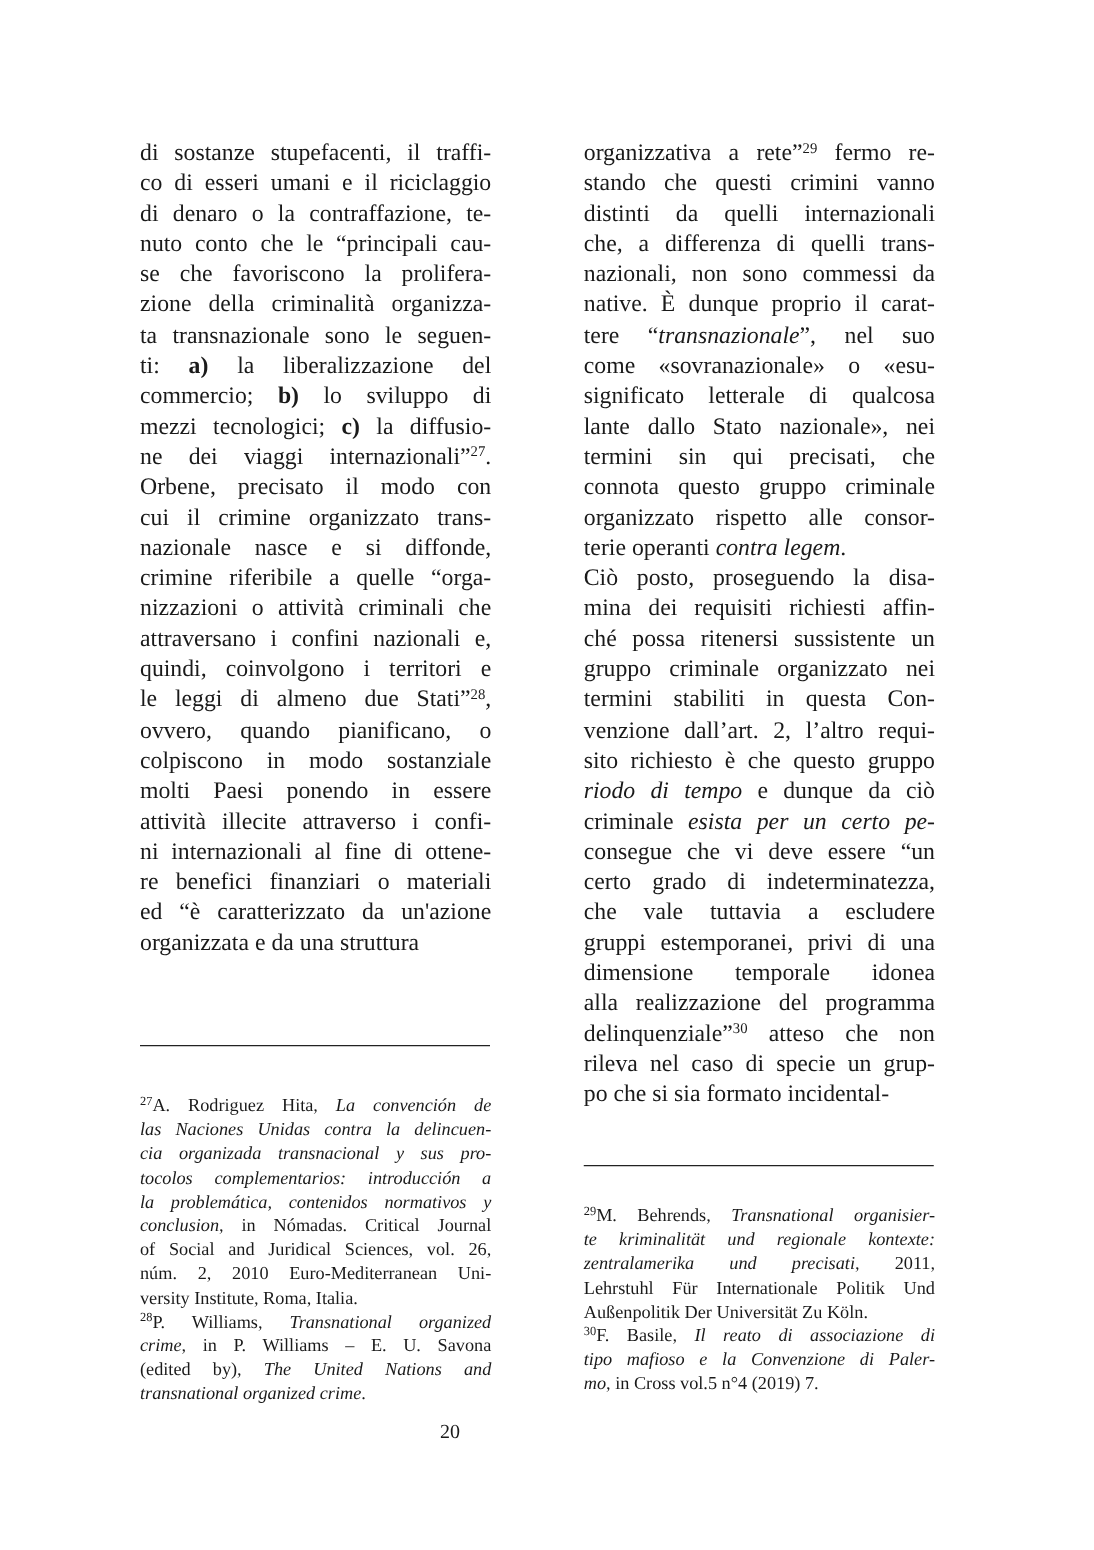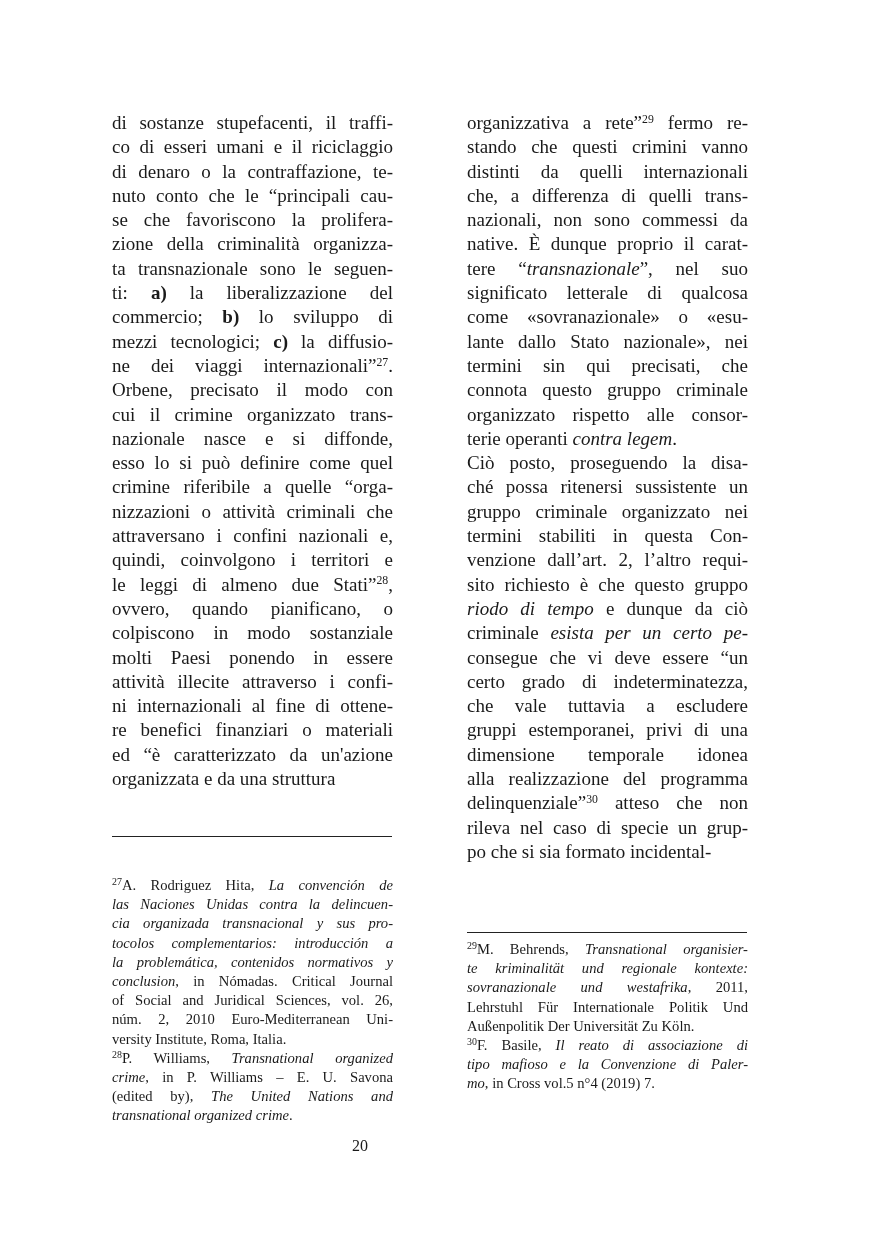--- a/index.html
+++ b/index.html
@@ -32,21 +32,20 @@
     <span class="line">se che favoriscono la prolifera-</span>
     <span class="line">zione della criminalità organizza-</span>
     <span class="line">ta transnazionale sono le seguen-</span>
     <span class="line">ti: <b>a)</b> la liberalizzazione del</span>
     <span class="line">commercio; <b>b)</b> lo sviluppo di</span>
     <span class="line">mezzi tecnologici; <b>c)</b> la diffusio-</span>
     <span class="line">ne dei viaggi internazionali”<sup>27</sup>.</span>
     <span class="line">Orbene, precisato il modo con</span>
     <span class="line">cui il crimine organizzato trans-</span>
     <span class="line">nazionale nasce e si diffonde,</span>
-    <span class="line">esso lo si può definire come quel</span>
     <span class="line">crimine riferibile a quelle “orga-</span>
     <span class="line">nizzazioni o attività criminali che</span>
     <span class="line">attraversano i confini nazionali e,</span>
     <span class="line">quindi, coinvolgono i territori e</span>
     <span class="line">le leggi di almeno due Stati”<sup>28</sup>,</span>
     <span class="line">ovvero, quando pianificano, o</span>
     <span class="line">colpiscono in modo sostanziale</span>
     <span class="line">molti Paesi ponendo in essere</span>
     <span class="line">attività illecite attraverso i confi-</span>
     <span class="line">ni internazionali al fine di ottene-</span>
@@ -72,50 +71,51 @@
   </div>
 
 <div class="col col-right body-text">
     <span class="line">organizzativa a rete”<sup>29</sup> fermo re-</span>
     <span class="line">stando che questi crimini vanno</span>
     <span class="line">distinti da quelli internazionali</span>
     <span class="line">che, a differenza di quelli trans-</span>
     <span class="line">nazionali, non sono commessi da</span>
     <span class="line">native. È dunque proprio il carat-</span>
     <span class="line">tere “<i>transnazionale</i>”, nel suo</span>
+    <span class="line">come «sovranazionale» o «esu-</span>
     <span class="line">significato letterale di qualcosa</span>
-    <span class="line">come «sovranazionale» o «esu-</span>
     <span class="line">lante dallo Stato nazionale», nei</span>
     <span class="line">termini sin qui precisati, che</span>
     <span class="line">connota questo gruppo criminale</span>
     <span class="line">organizzato rispetto alle consor-</span>
     <span class="line last">terie operanti <i>contra legem</i>.</span>
     <span class="line">Ciò posto, proseguendo la disa-</span>
+    <span class="line">mina dei requisiti richiesti affin-</span>
     <span class="line">ché possa ritenersi sussistente un</span>
     <span class="line">gruppo criminale organizzato nei</span>
     <span class="line">termini stabiliti in questa Con-</span>
     <span class="line">venzione dall’art. 2, l’altro requi-</span>
     <span class="line">sito richiesto è che questo gruppo</span>
     <span class="line"><i>riodo di tempo</i> e dunque da ciò</span>
     <span class="line">criminale <i>esista per un certo pe-</i></span>
     <span class="line">consegue che vi deve essere “un</span>
     <span class="line">certo grado di indeterminatezza,</span>
     <span class="line">che vale tuttavia a escludere</span>
     <span class="line">gruppi estemporanei, privi di una</span>
     <span class="line">dimensione temporale idonea</span>
     <span class="line">alla realizzazione del programma</span>
     <span class="line">delinquenziale”<sup>30</sup> atteso che non</span>
     <span class="line">rileva nel caso di specie un grup-</span>
     <span class="line last">po che si sia formato incidental-</span>
   </div>
 <div class="sep" style="left:467px; top:932px;"></div>
-<div class="col col-right fn" style="top:940px;">
+<div class="col col-right fn" style="top:964px;">
     <span class="line"><sup>29</sup>M. Behrends, <i>Transnational organisier-</i></span>
     <span class="line"><i>te kriminalität und regionale kontexte:</i></span>
-    <span class="line"><i>sovranazionale und westafrika</i>, 2011,</span>
+    <span class="line"><i>zentralamerika und precisati</i>, 2011,</span>
     <span class="line">Lehrstuhl Für Internationale Politik Und</span>
     <span class="line last">Außenpolitik Der Universität Zu Köln.</span>
     <span class="line"><sup>30</sup>F. Basile, <i>Il reato di associazione di</i></span>
     <span class="line"><i>tipo mafioso e la Convenzione di Paler-</i></span>
     <span class="line last"><i>mo</i>, in Cross vol.5 n°4 (2019) 7.</span>
   </div>
 
 <div class="page-number">20</div>
 
 </body></html>

